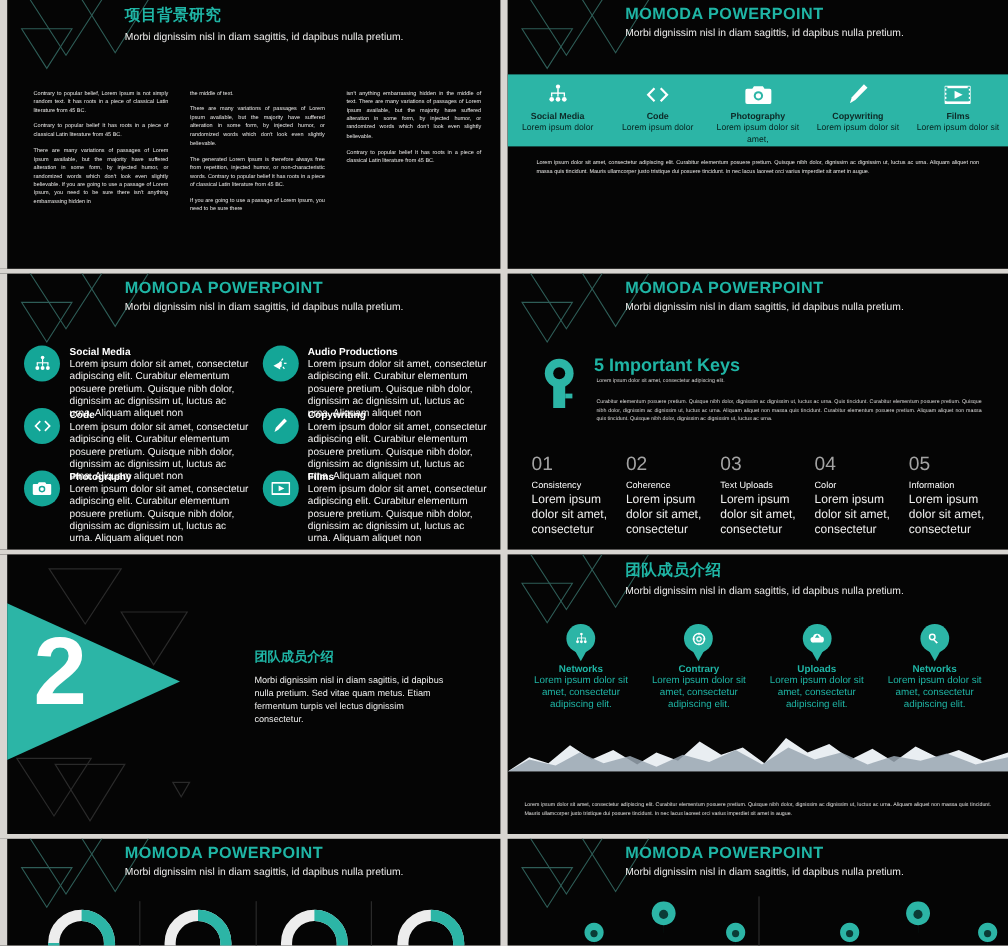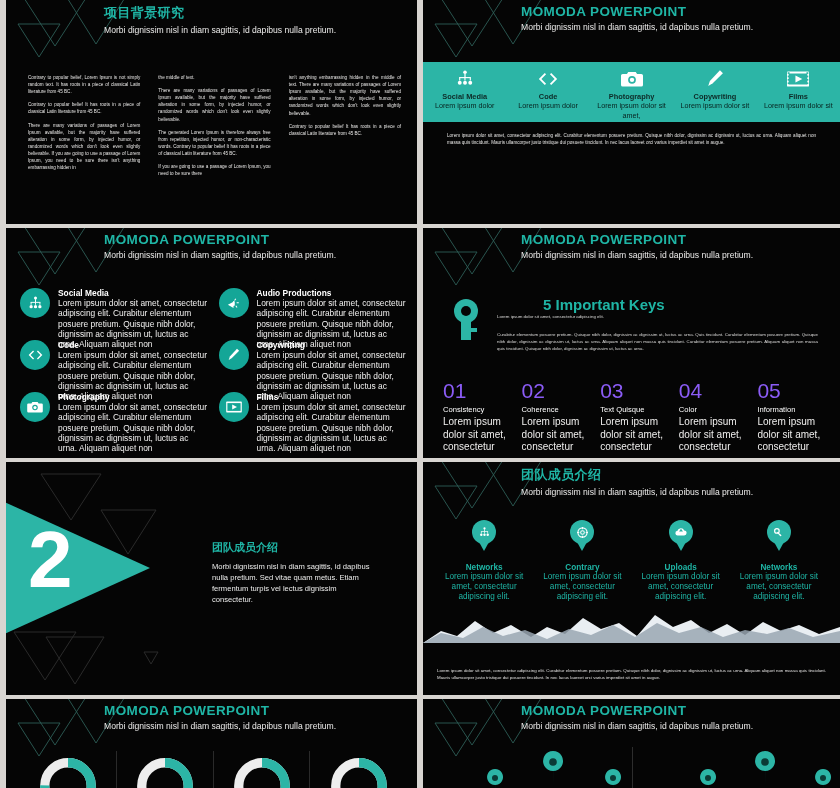--- a/index.html
+++ b/index.html
@@ -60,26 +60,26 @@
   .s3-row { position:absolute; left:0; right:0; display:flex; gap:8px; }
   .s3-ic { width:30px; height:30px; border-radius:50%; background:#14a697; flex:none;
            display:flex; align-items:center; justify-content:center; }
   .s3-ic svg { fill:#ffffff; }
   .s3-tx { flex:1; }
   .s3-tt { color:#ffffff; font-size:8.4px; font-weight:600; }
   .s3-td { color:#f2f1f0; font-size:8.4px; line-height:1.22; }
 
   
   .key-ic { position:absolute; left:26px; top:70px; }
-  .k-h { position:absolute; left:72px; top:68px; color:#1fb5a5; font-size:15px; font-weight:bold;margin-left:48px; }
+  .k-h { position:absolute; left:72px; top:68px; color:#1fb5a5; font-size:15px; font-weight:bold; }
   .k-s { position:absolute; left:74px; top:86px; color:#dedddc; font-size:4.4px; }
   .k-p { position:absolute; left:74px; right:22px; top:104px; color:#dedddc; font-size:4.4px; line-height:1.55; text-align:justify; }
   .k-grid { position:absolute; left:20px; right:10px; top:152px; display:flex; gap:6px; }
   .k-col { flex:1; }
-  .k-num { color:#8b5cf6; font-size:21px; font-weight:300; line-height:1; }
+  .k-num { color:#a3a3a3; font-size:16px; font-weight:300; line-height:1; }
   .k-t { color:#ffffff; font-size:7.6px; font-weight:normal; margin-top:4px; }
   .k-d { color:#efeeed; font-size:10px; line-height:1.25; margin-top:2px; }
 
   
   .arrow { position:absolute; left:-6px; top:38px; width:0; height:0;
            border-top:68px solid transparent; border-bottom:68px solid transparent;
            border-left:150px solid #2cb5a6; }
   .bignum { position:absolute; left:22px; top:58px; color:#ffffff; font-size:80px; font-weight:bold; line-height:1; }
   .s5-tx { position:absolute; left:206px; top:78px; width:165px; }
   .s5-t { color:#1fb5a5; font-size:11px; font-weight:bold; }
@@ -87,21 +87,21 @@
 
   
   .p-grid { position:absolute; left:12px; right:12px; top:58px; display:flex; }
   .p-col { flex:1; text-align:center; }
   .pin { width:24px; height:30px; margin:0 auto; position:relative; }
   .pin-b { width:24px; height:24px; border-radius:50% 50% 50% 50%; background:#2cb5a6; position:absolute; top:0; left:0;
            display:flex; align-items:center; justify-content:center; }
   .pin-b:after { content:""; position:absolute; bottom:-7px; left:7px; width:0; height:0;
            border-left:5px solid transparent; border-right:5px solid transparent; border-top:9px solid #2cb5a6; }
   .pin-b svg { fill:#ffffff; position:relative; z-index:2; }
-  .p-t { color:#1fb5a5; font-size:8.2px; font-weight:600; margin-top:13px; }
+  .p-t { color:#1fb5a5; font-size:8.2px; font-weight:600; margin-top:3px; }
   .p-d { color:#1fb5a5; font-size:8.2px; line-height:1.2; }
   .mount { position:absolute; left:0; right:0; bottom:52px; height:40px; }
   .s6-foot { position:absolute; left:14px; right:14px; bottom:14px; color:#e2e1e0; font-size:4.4px; line-height:1.6; text-align:justify; }
 
   
   .d-grid { position:absolute; left:14px; right:10px; top:56px; display:flex; }
   .d-col { flex:1; display:flex; justify-content:center; position:relative; }
   .d-sep { position:absolute; right:0; top:-4px; bottom:-60px; width:1px; background:#2a2a2a; }
 
   
@@ -356,21 +356,21 @@
           <div class="k-t">Consistency</div>
           <div class="k-d">Lorem ipsum dolor sit amet, consectetur</div>
         </div>
         <div class="k-col">
           <div class="k-num">02</div>
           <div class="k-t">Coherence</div>
           <div class="k-d">Lorem ipsum dolor sit amet, consectetur</div>
         </div>
         <div class="k-col">
           <div class="k-num">03</div>
-          <div class="k-t">Text Quisque</div>
+          <div class="k-t">Text Uploads</div>
           <div class="k-d">Lorem ipsum dolor sit amet, consectetur</div>
         </div>
         <div class="k-col">
           <div class="k-num">04</div>
           <div class="k-t">Color</div>
           <div class="k-d">Lorem ipsum dolor sit amet, consectetur</div>
         </div>
         <div class="k-col">
           <div class="k-num">05</div>
           <div class="k-t">Information</div>

